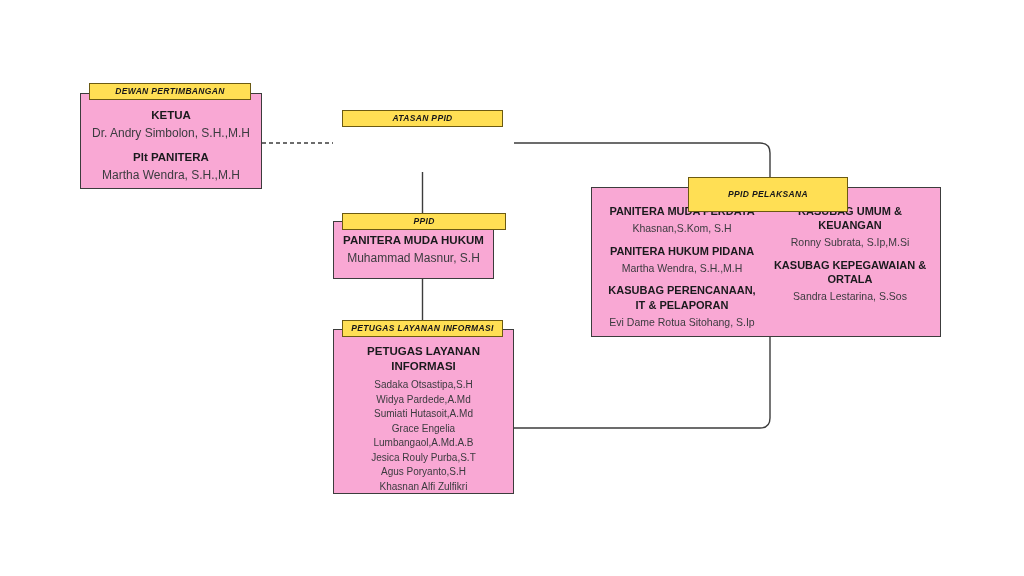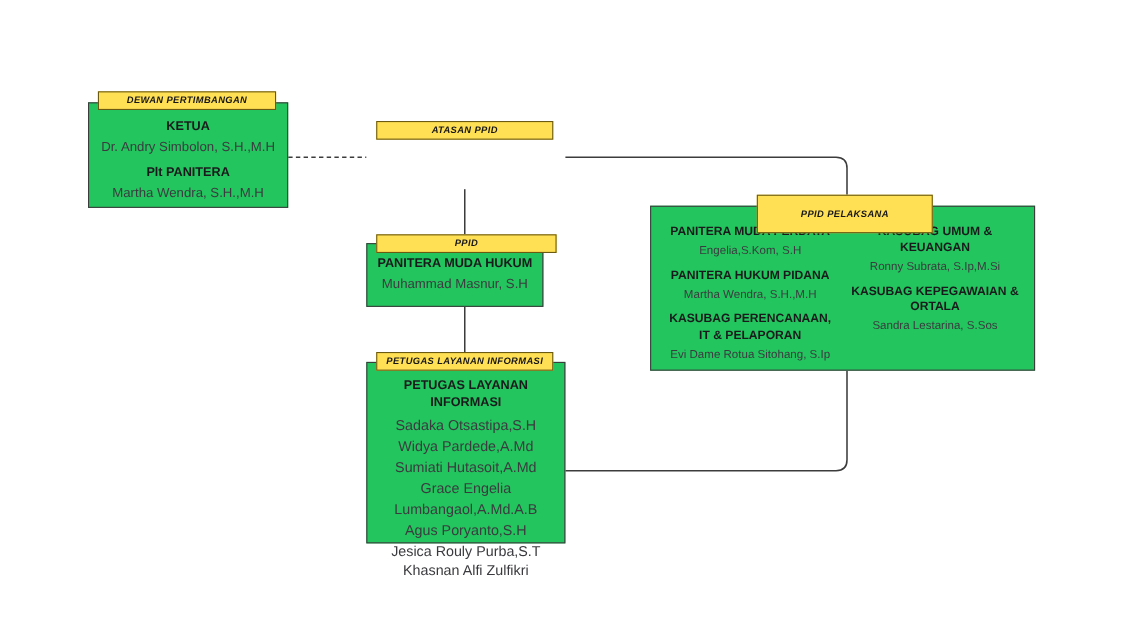--- a/index.html
+++ b/index.html
@@ -26,21 +26,21 @@
     top: 0;
     width: 1024px;
     height: 576px;
     z-index: 1;
   }
   
   .card {
     position: absolute;
     z-index: 2;
     box-sizing: border-box;
-    background: #22c55e;
+    background: #f9a8d4;
     border: 1.4px solid #3c3c3c;
     text-align: center;
   }
   .card-header {
     position: absolute;
     z-index: 3;
     box-sizing: border-box;
     background: #ffdf54;
     border: 1.4px solid #6b5a12;
     color: #17171a;
@@ -88,21 +88,21 @@
   #ppid-card { left: 333px; top: 221px; width: 161px; height: 58px; }
   #ppid-header { left: 342px; top: 213px; width: 164px; height: 17px; }
   #ppid-card .card-body { padding-top: 11px; }
 
   
   #petugas-card { left: 333px; top: 329px; width: 181px; height: 165px; }
   #petugas-header { left: 342px; top: 320px; width: 161px; height: 17px; }
   #petugas-card .card-body { padding-top: 14px; }
   #petugas-card .role { margin-bottom: 5px; }
   .petugas-name {
-    font-size: 13px;
+    font-size: 10px;
     color: #3b3b3f;
     line-height: 1.45;
   }
 
   
   #pelaksana-card { left: 591px; top: 187px; width: 350px; height: 150px; }
   #pelaksana-header { left: 688px; top: 177px; width: 160px; height: 35px; }
   #pelaksana-card .card-body {
     padding: 16px 10px 8px 10px;
     display: flex;
@@ -152,21 +152,21 @@
       <div class="role">PANITERA MUDA HUKUM</div>
       <div class="person">Muhammad Masnur, S.H</div>
     </div>
   </div>
 
   <div class="card-header" id="pelaksana-header">PPID PELAKSANA</div>
   <div class="card" id="pelaksana-card">
     <div class="card-body">
       <div class="pelaksana-col">
         <div class="role">PANITERA MUDA PERDATA</div>
-        <div class="person">Engelia,S.Kom, S.H</div>
+        <div class="person">Khasnan,S.Kom, S.H</div>
         <div class="role">PANITERA HUKUM PIDANA</div>
         <div class="person">Martha Wendra, S.H.,M.H</div>
         <div class="role">KASUBAG PERENCANAAN, IT &amp; PELAPORAN</div>
         <div class="person">Evi Dame Rotua Sitohang, S.Ip</div>
       </div>
       <div class="pelaksana-col">
         <div class="role">KASUBAG UMUM &amp; KEUANGAN</div>
         <div class="person">Ronny Subrata, S.Ip,M.Si</div>
         <div class="role">KASUBAG KEPEGAWAIAN &amp; ORTALA</div>
         <div class="person">Sandra Lestarina, S.Sos</div>
@@ -177,20 +177,20 @@
   <div class="card-header" id="petugas-header">PETUGAS LAYANAN INFORMASI</div>
   <div class="card" id="petugas-card">
     <div class="card-body">
       <div class="role">PETUGAS LAYANAN INFORMASI</div>
       <div id="petugas-names">
           <div class="petugas-name">Sadaka Otsastipa,S.H</div>
           <div class="petugas-name">Widya Pardede,A.Md</div>
           <div class="petugas-name">Sumiati Hutasoit,A.Md</div>
           <div class="petugas-name">Grace Engelia</div>
           <div class="petugas-name">Lumbangaol,A.Md.A.B</div>
+          <div class="petugas-name">Jesica Rouly Purba,S.T</div>
           <div class="petugas-name">Agus Poryanto,S.H</div>
-          <div class="petugas-name">Jesica Rouly Purba,S.T</div>
           <div class="petugas-name">Khasnan Alfi Zulfikri</div>
         </div>
     </div>
   </div>
 
 </div>
 
 </body></html>

